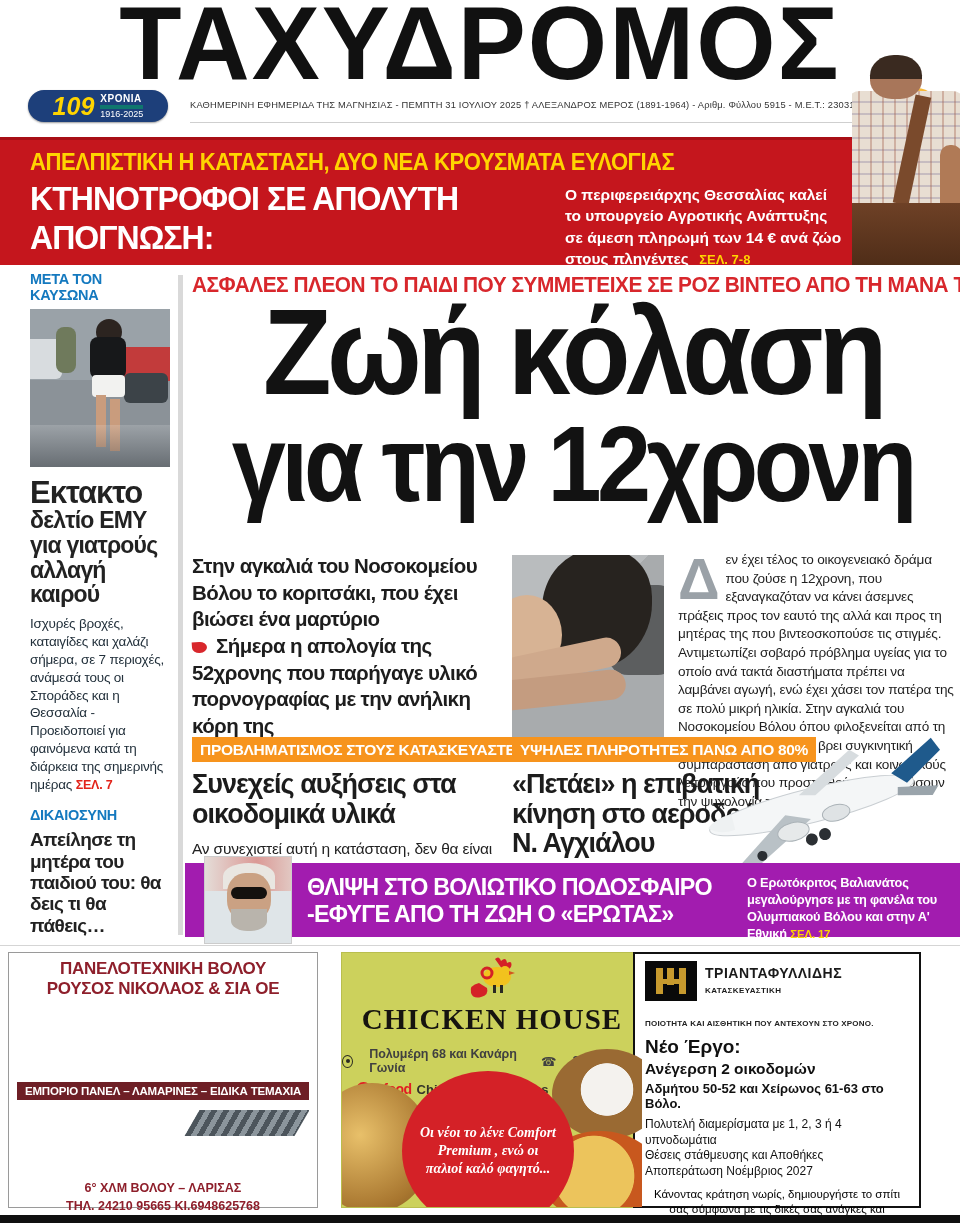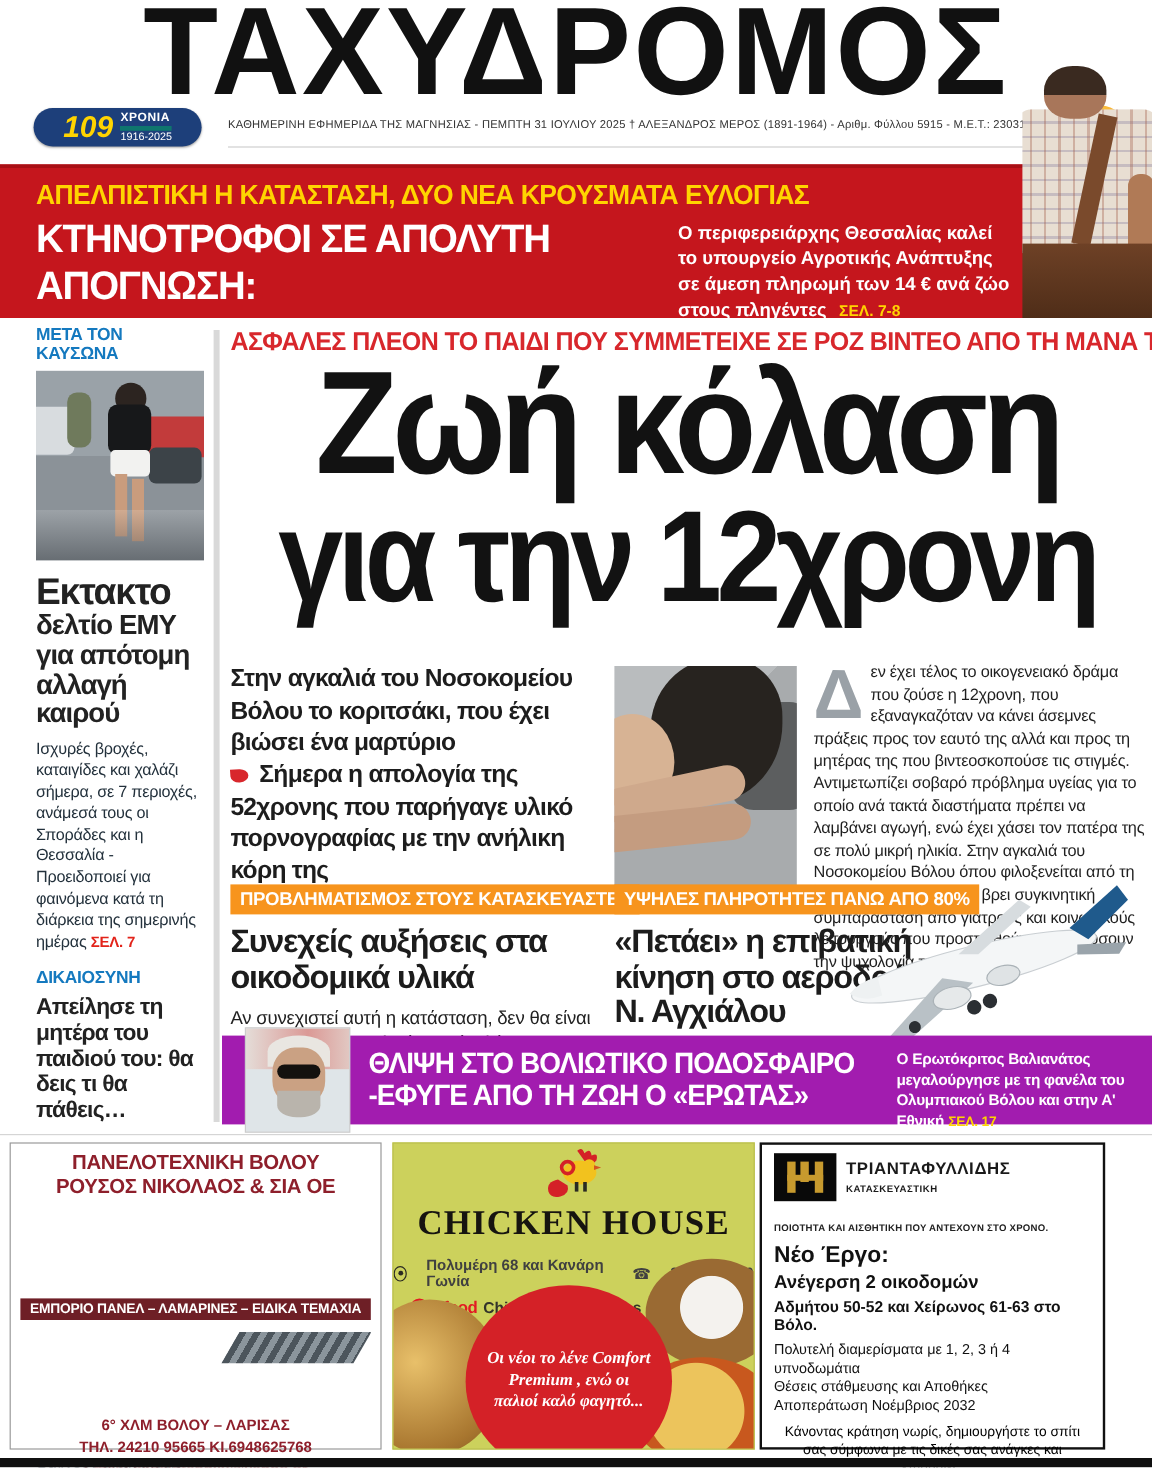--- a/index.html
+++ b/index.html
@@ -206,21 +206,21 @@
     background:linear-gradient(180deg,#b9c2c8 0 25%, repeating-linear-gradient(0deg,#d9d2c2 0 5px,#8f9699 5px 10px) 25% 85%, #7d8488 85% 100%); }
   .ad1-band { background:#6e1f26; color:#fff; font-weight:bold; font-size:11.5px; text-align:center; padding:3px 0; margin:4px 0; letter-spacing:-.2px; }
   .panel-stack3 { left:0; top:0; width:150px; height:70px;
     background:linear-gradient(160deg,#8e9a8a 0 30%, repeating-linear-gradient(25deg,#caa95c 0 5px,#8d8f86 5px 10px) 30% 100%); }
   .panel-stack4 { left:153px; top:0; width:155px; height:70px;
     background:linear-gradient(180deg,#f2f3f1 0 40%, repeating-linear-gradient(0deg,#c9b98a 0 5px,#9d9f9a 5px 10px) 40% 100%); }
   .sheet { position:absolute; left:175px; top:6px; width:110px; height:26px; transform:skewX(-30deg);
     background:repeating-linear-gradient(90deg,#4c555c 0 6px,#8b959c 6px 12px); }
   .ad1-contact { text-align:center; color:#8e1f2b; font-weight:bold; font-size:12.5px; line-height:1.45; margin-top:5px; }
 
-  .ad2 { left:327px; width:302px; background:#ccd15c; border:1px solid #b9be4e; overflow:hidden; }
+  .ad2 { left:341px; width:302px; background:#ccd15c; border:1px solid #b9be4e; overflow:hidden; }
   .mascot { position:relative; width:70px; height:44px; margin:4px auto 0 auto; }
   .chicken-title { text-align:center; font-family:"Liberation Serif",serif; font-weight:bold; font-size:29px; color:#161410; letter-spacing:1px; margin-top:2px; }
   .chx-line { display:flex; align-items:center; justify-content:center; gap:16px; font-size:12.5px; color:#404040; margin-top:11px; font-weight:bold; }
   .pin-icon { width:13px; height:13px; border:1.5px solid #2a2a22; border-radius:50%; display:inline-flex; align-items:center; justify-content:center; }
   .pin-icon::after { content:""; width:4px; height:4px; border-radius:50%; background:#2a2a22; }
   .efood-row { display:flex; align-items:center; gap:5px; font-size:13px; margin:6px 0 0 14px; color:#33332a; font-weight:bold; }
   .efood-logo { color:#e21b23; font-weight:bold; font-size:14px; letter-spacing:-.5px; }
   .efood-e { display:inline-flex; width:15px; height:15px; border:2px solid #e21b23; border-radius:50%; color:#e21b23; align-items:center; justify-content:center; font-size:10px; font-weight:bold; }
   .red-circle {
     position:absolute; left:60px; top:118px; width:172px; height:160px; border-radius:50%;
@@ -303,21 +303,21 @@
         <div class="lp-bike"></div>
         <div class="lp-person"></div>
         <div class="lp-woman-hair"></div>
         <div class="lp-woman-top"></div>
         <div class="lp-woman-shorts"></div>
         <div class="lp-woman-legs"></div>
         <div class="lp-wet"></div>
       </div>
       <div class="left-headline">
         <span class="left-headline-big">Εκτακτο</span><br>
-        <span>δελτίο ΕΜΥ για απότομη αλλαγή καιρού</span>
+        <span>δελτίο ΕΜΥ για γιατρούς αλλαγή καιρού</span>
       </div>
       <div class="left-body">
         <span>Ισχυρές βροχές, καταιγίδες και χαλάζι σήμερα, σε 7 περιοχές, ανάμεσά τους οι Σποράδες και η Θεσσαλία - Προειδοποιεί για φαινόμενα κατά τη διάρκεια της σημερινής ημέρας</span>
         <span class="pageref">ΣΕΛ. 7</span>
       </div>
 
       <div class="kicker">ΔΙΚΑΙΟΣΥΝΗ</div>
       <div class="story-head2">Απείλησε τη μητέρα του παιδιού του: θα δεις τι θα πάθεις…</div>
       <div class="left-body">
         <span>Με χειροπέδες στην Αστυνομία 31χρονος - Μέτρα στον νταή μέχρι να συλλεχθούν τα απειλητικά μηνύματα</span>
@@ -483,21 +483,21 @@
           <span class="tk-sub">ΚΑΤΑΣΚΕΥΑΣΤΙΚΗ</span>
         </div>
       </div>
       <div class="tk-tagline">ΠΟΙΟΤΗΤΑ ΚΑΙ ΑΙΣΘΗΤΙΚΗ ΠΟΥ ΑΝΤΕΧΟΥΝ ΣΤΟ ΧΡΟΝΟ.</div>
       <div class="tk-h1">Νέο Έργο:</div>
       <div class="tk-h2">Ανέγερση 2 οικοδομών</div>
       <div class="tk-h3">Αδμήτου 50-52 και Χείρωνος 61-63 στο Βόλο.</div>
       <div class="tk-p">
         <span>Πολυτελή διαμερίσματα με 1, 2, 3 ή 4 υπνοδωμάτια</span><br>
         <span>Θέσεις στάθμευσης και Αποθήκες</span><br>
-        <span>Αποπεράτωση Νοέμβριος 2032</span>
+        <span>Αποπεράτωση Νοέμβριος 2027</span>
       </div>
       <div class="tk-center">Κάνοντας κράτηση νωρίς, δημιουργήστε το σπίτι σας σύμφωνα με τις δικές σας ανάγκες και επιθυμίες.</div>
       <div class="tk-center">Επικοινωνήστε μαζί μας για να δείτε τα σχέδια των διαθέσιμων διαμερισμάτων.</div>
       <div class="tk-info">Πληροφορίες – Πωλήσεις:</div>
 
     </div>
   </div>
 
   <div class="footerbar"></div>
 </div>

